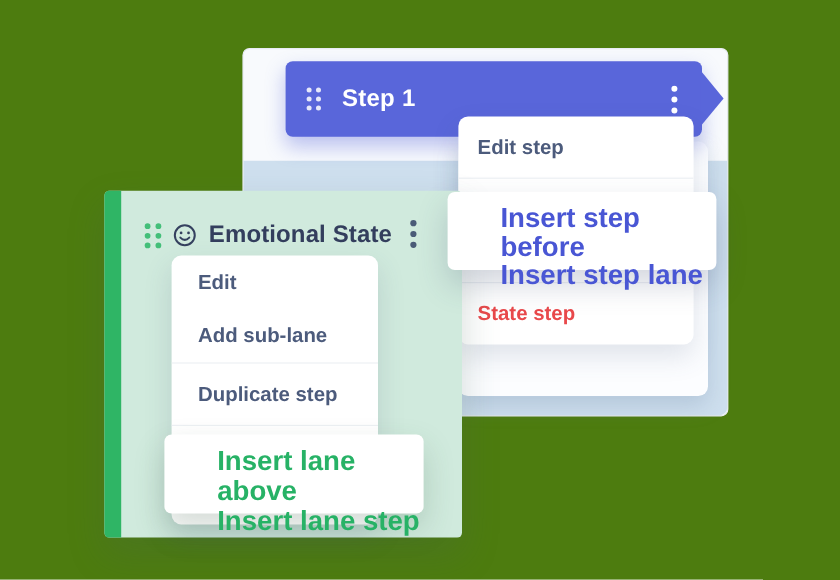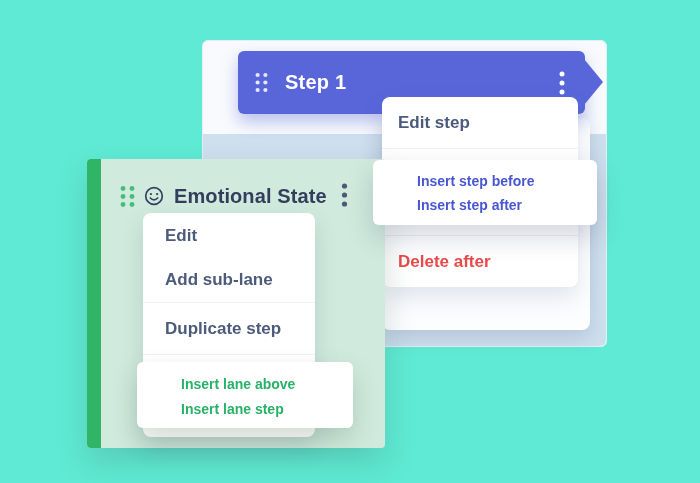--- a/index.html
+++ b/index.html
@@ -1,18 +1,18 @@
 <!DOCTYPE html>
 <html><head>
 <meta charset="utf-8">
 <style>
   * { margin:0; padding:0; box-sizing:border-box; }
   html,body { width:700px; height:483px; }
   body { font-family:"Liberation Sans", sans-serif; }
-  #screen { position:relative; width:700px; height:483px; background:#5eead4; overflow:hidden; }
+  #screen { position:relative; width:700px; height:483px; background:#4d7c0f; overflow:hidden; }
 
   
   #big-panel { position:absolute; left:202px; top:40px; width:405px; height:307px;
     background:#F8FAFD; border:1px solid #E8ECF3; border-radius:6px; }
   #big-panel .band { position:absolute; left:0; right:0; top:93px; bottom:0;
     background:#CEDFEE; border-radius:0 0 6px 6px; }
 
   
   #step-card { position:absolute; left:382px; top:118px; width:208px; height:212px;
     background:#FCFDFF; border-radius:8px; box-shadow:0 8px 18px rgba(116,140,170,.28); }
@@ -38,21 +38,21 @@
   #lane-menu .mi { padding-left:22px; }
   .divider { height:1px; background:#EDF0F4; }
   .danger { color:#E9494B; }
 
   
   .submenu { position:absolute; background:#FFFFFF; border-radius:6px;
     box-shadow:0 12px 26px rgba(60,75,110,.22); }
   #step-submenu { left:373px; top:160px; width:224px; height:65px; padding:9px 0 0 44px; }
   #lane-submenu { left:137px; top:362px; width:216px; height:66px; padding:10px 0 17px 44px;
     box-shadow:0 12px 26px rgba(60,90,70,.22); }
-  .submenu .si { display:block; font-size:14px; font-weight:600; cursor:pointer; }
+  .submenu .si { display:block; font-size:23px; font-weight:600; cursor:pointer; }
   #step-submenu .si { line-height:24px; color:#4956D4; }
   #lane-submenu .si { line-height:25px; color:#27B266; }
 
   
   #lane-card { position:absolute; left:87px; top:159px; width:298px; height:289px;
     background:#D0EADD; border-radius:4px; box-shadow:0 14px 30px rgba(70,100,85,.22); }
   #lane-card .bar { position:absolute; left:0; top:0; bottom:0; width:14px;
     background:#2FB565; border-radius:4px 0 0 4px; }
   #lane-card .lane-head { position:absolute; left:33px; top:22px; right:30px; height:30px;
     display:flex; align-items:center; }
@@ -95,21 +95,21 @@
         </svg>
     </span>
     <span class="arrow"></span>
   </div>
 
   <div id="step-menu" class="menu">
     <div class="mi" style="height:51px">Edit step</div>
     <div class="divider"></div>
     <div style="height:86px"></div>
     <div class="divider"></div>
-    <div class="mi danger" style="height:51px">Delete after</div>
+    <div class="mi danger" style="height:51px">State step</div>
   </div>
 
   <div id="lane-card">
     <div class="bar"></div>
     <div class="lane-head">
       <span class="handle">
         <svg width="15" height="23" viewBox="0 0 15 23">
             <g fill="#43BF79">
           <circle cx="3" cy="3.5" r="2.4"></circle>
               <circle cx="12" cy="3.5" r="2.4"></circle>
@@ -145,21 +145,21 @@
     <div class="mi" style="height:45px">Edit</div>
     <div class="mi" style="height:44px">Add sub-lane</div>
     <div class="divider"></div>
     <div class="mi" style="height:51px">Duplicate step</div>
     <div class="divider"></div>
     <div style="height:82px"></div>
   </div>
 
   <div id="step-submenu" class="submenu">
     <span class="si">Insert step before</span>
-    <span class="si">Insert step after</span>
+    <span class="si">Insert step lane</span>
   </div>
 
   <div id="lane-submenu" class="submenu">
     <span class="si">Insert lane above</span>
     <span class="si">Insert lane step</span>
   </div>
 
 </div>
 
 </body></html>

